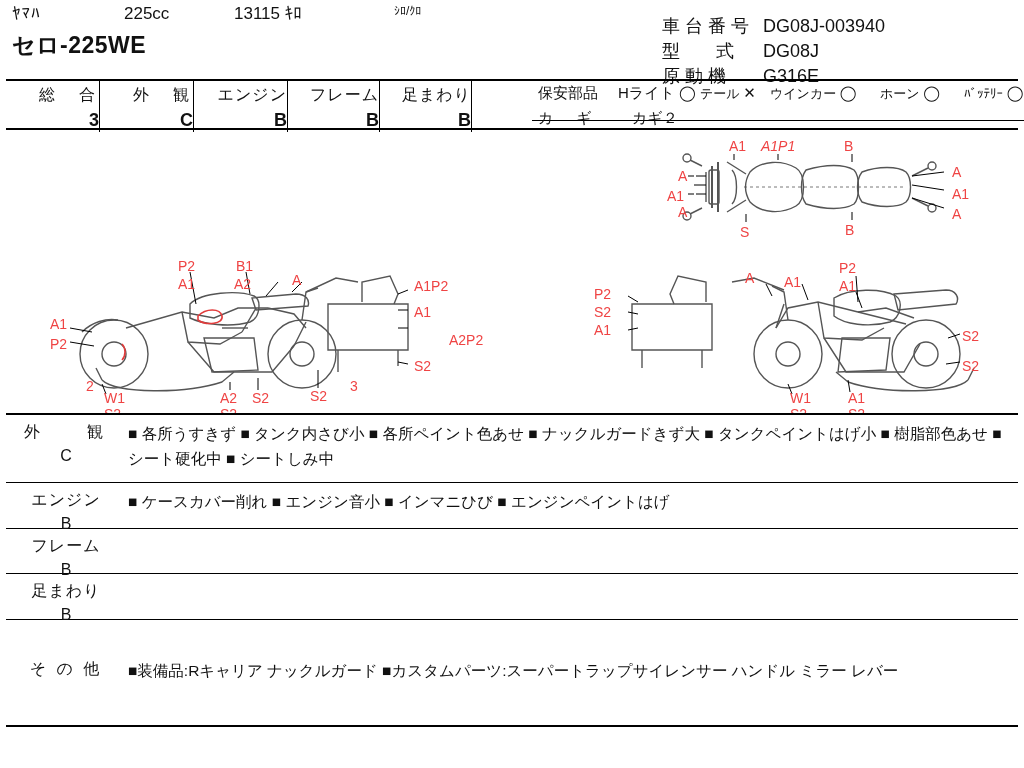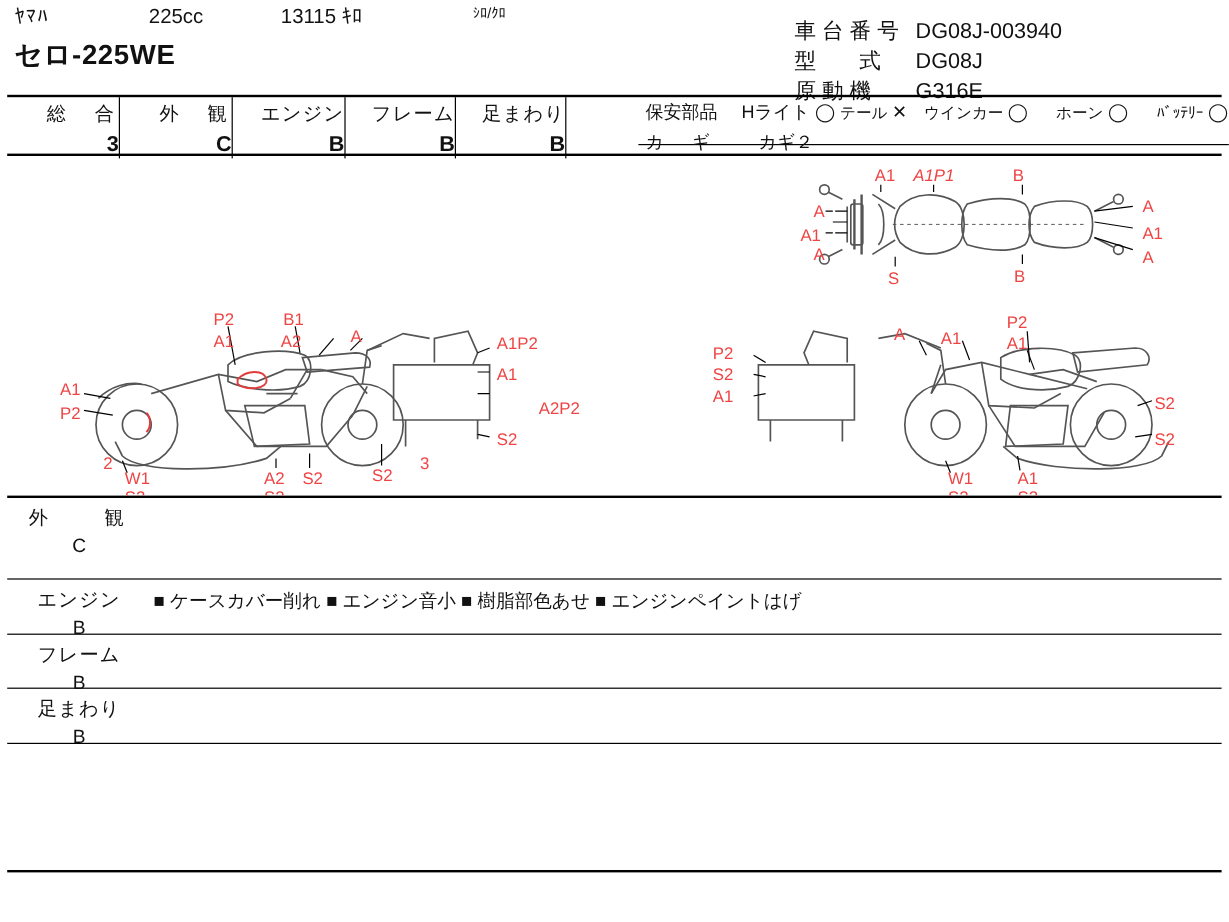--- a/index.html
+++ b/index.html
@@ -348,40 +348,47 @@
     <div class="dlabel" style="left:784px; top:274px;">S2</div>
     <div class="dlabel" style="left:842px; top:274px;">S2</div>
   </div>
 
   <div class="ctable">
     <div class="crow" style="top:0; height:68px;">
       <div class="clab">
         <span class="l1">外　　観</span>
         <span class="l2">C</span>
       </div>
+      <div class="ctxt">■ 各所うすきず  ■ タンク内さび小  ■ 各所ペイント色あせ  ■ ナックルガードきず大  ■ タンクペイントはげ小  ■ 樹脂部色あせ  ■ シート硬化中  ■ シートしみ中</div>
     </div>
 
     <div class="crow" style="top:68px; height:46px;">
       <div class="clab">
         <span class="l1" style="letter-spacing:1px;">エンジン</span>
         <span class="l2">B</span>
       </div>
-      <div class="ctxt">■ ケースカバー削れ  ■ エンジン音小  ■ 樹脂部色あせ  ■ エンジンペイントはげ</div>
+      <div class="ctxt">■ ケースカバー削れ  ■ エンジン音小  ■ インマニひび  ■ エンジンペイントはげ</div>
     </div>
 
     <div class="crow" style="top:114px; height:45px;">
       <div class="clab">
         <span class="l1" style="letter-spacing:1px;">フレーム</span>
         <span class="l2">B</span>
       </div>
     </div>
 
     <div class="crow" style="top:159px; height:46px;">
       <div class="clab">
         <span class="l1" style="letter-spacing:1px;">足まわり</span>
         <span class="l2">B</span>
       </div>
     </div>
 
+    <div class="crow" style="top:205px; height:68px; border-bottom:none;">
+      <div class="clab" style="padding-top:32px;">
+        <span class="l1" style="letter-spacing:3px;">そ の 他</span>
+      </div>
+      <div class="ctxt" style="top:38px;">■装備品:Rキャリア ナックルガード ■カスタムパーツ:スーパートラップサイレンサー ハンドル ミラー レバー</div>
+    </div>
   </div>
 
   <div class="bottomline"></div>
 </div>
 
 </body></html>

